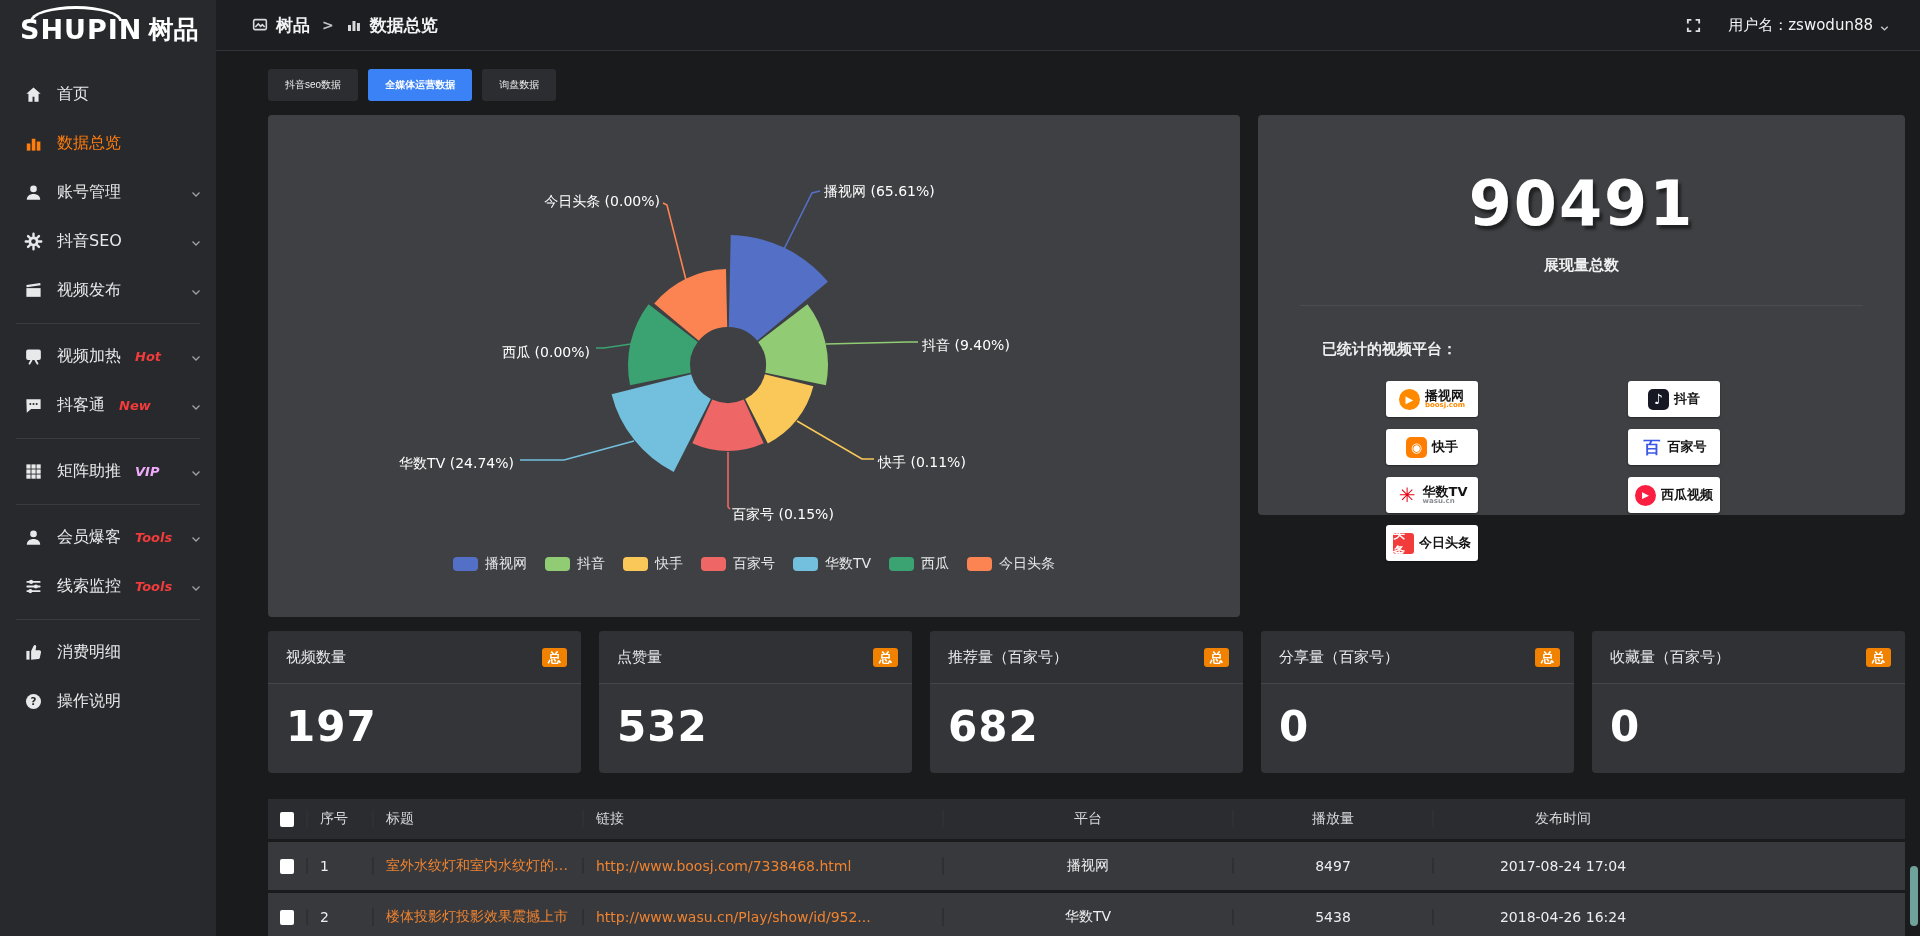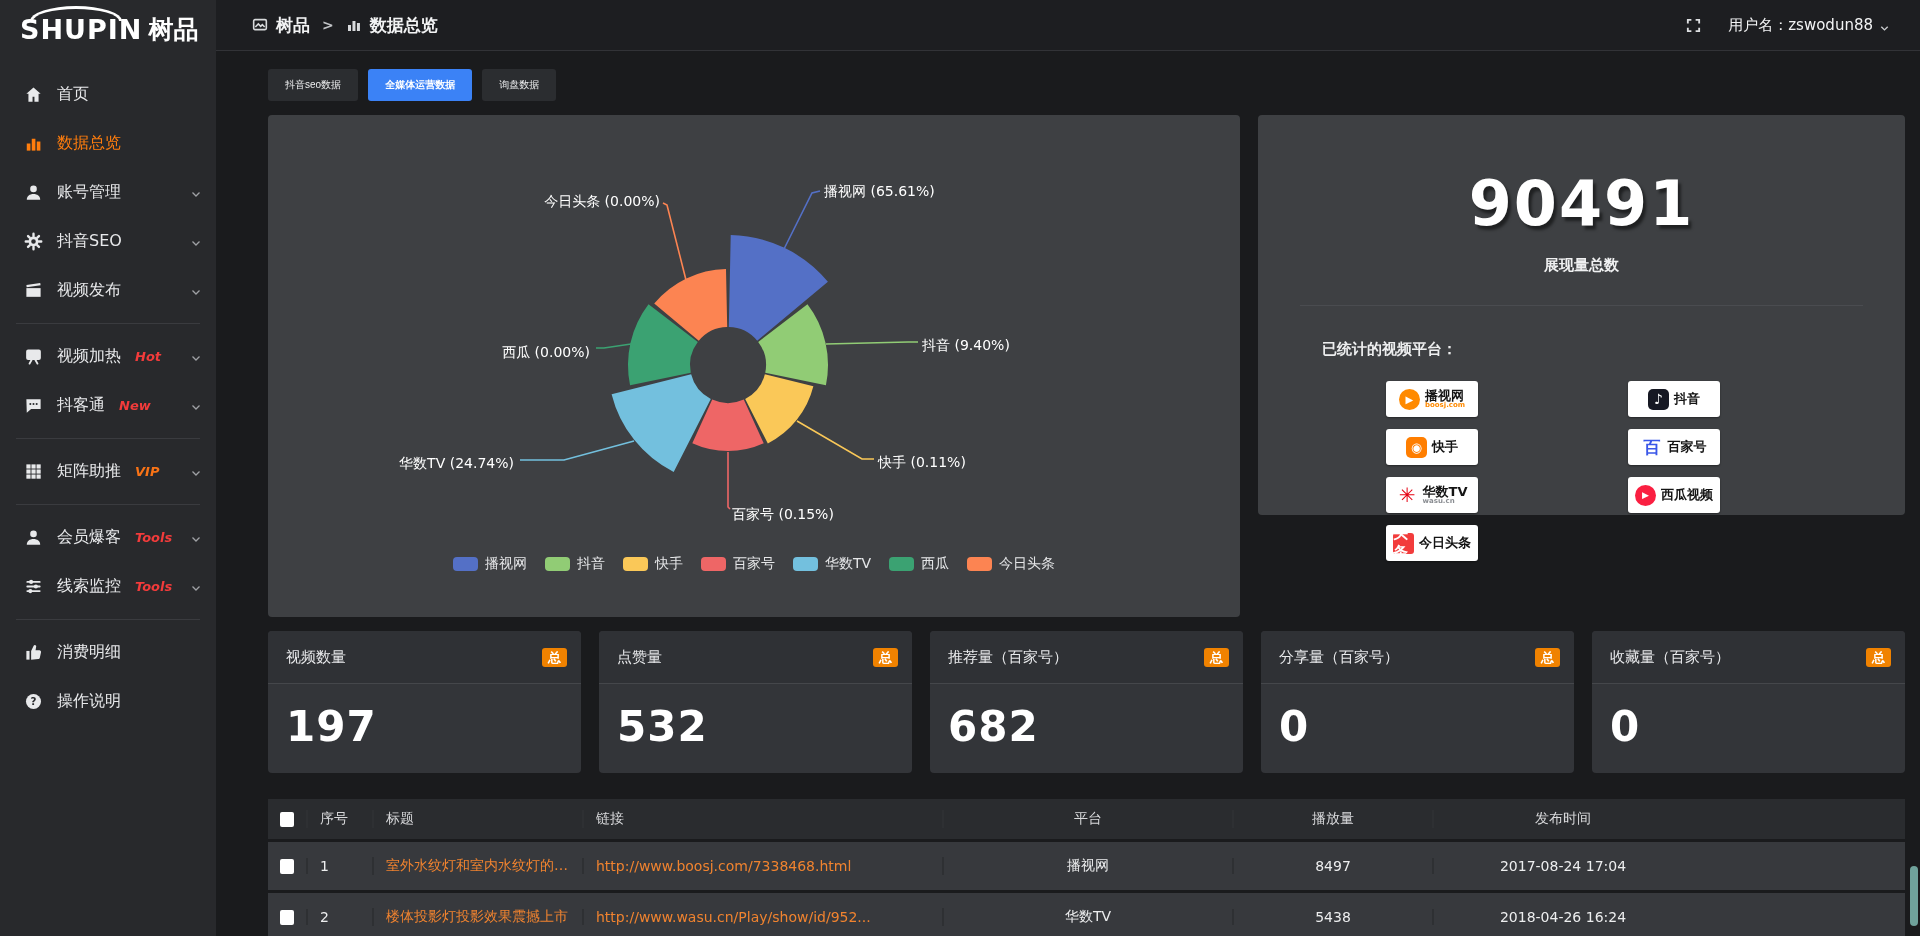--- a/index.html
+++ b/index.html
@@ -13,21 +13,21 @@
   .logo-arc{position:absolute;left:30px;top:6px;width:86px;height:12px;border:3px solid #fff;border-bottom:none;
             border-radius:100% 100% 0 0/200% 200% 0 0}
   .menu{margin-top:12px}
   .sb-item{display:flex;align-items:center;height:49px;padding:0 14px 0 24px;cursor:pointer;color:#E8E9EB}
   .sb-item.active{color:#FF7D0D}
   .sb-item .icn{width:19px;height:19px;margin-right:14px;flex:0 0 auto}
   .sb-item .icn svg{width:100%;height:100%;display:block}
   .sb-label{font-size:16px}
   .sb-badge{font-size:13px;font-weight:900;font-style:italic;margin-left:14px}
   .sb-badge.red{color:#F23B3B}
-  .sb-badge.gold{color:#f97316}
+  .sb-badge.gold{color:#f0abfc}
   .sb-chev{margin-left:auto;color:#9FA1A5;width:12px;height:12px}
   .sb-div{height:1px;background:#3A3B3F;margin:8px 16px}
   
   .topbar{margin-left:216px;height:50px;background:#1D1E21;display:flex;align-items:center;
           padding:0 30px 0 36px;border-bottom:1px solid #323337}
   .crumb{display:flex;align-items:center;gap:8px;font-size:17px;font-weight:bold;color:#F2F3F4}
   .crumb .icn{width:16px;height:16px;color:#D8DADC}
   .crumb .sep{color:#C2C4C7;font-size:14px;margin:0 4px}
   .top-right{margin-left:auto;display:flex;align-items:center;gap:26px}
   .fs-icn{width:17px;height:17px;color:#DDDFE1;cursor:pointer}
@@ -391,21 +391,21 @@
               <span style="display:flex">
                 <span class="pf-ic" style="color:#E60012;font-size:20px">✳</span>
               </span>
               <span class="pf-txt">
                 <span class="pf-name">华数TV</span>
                 <span class="pf-sub" style="color:#8A8D92">wasu.cn</span>
               </span>
             </div>
             <div class="pf-badge">
               <span style="display:flex">
-                <span class="pf-ic" style="background:#F23C3C;border-radius:3px;font-size:15px">头条</span>
+                <span class="pf-ic" style="background:#F23C3C;border-radius:3px;font-size:12px">头条</span>
               </span>
               <span class="pf-txt">
                 <span class="pf-name">今日头条</span>
               </span>
             </div>
           </div>
         <div class="pf-col" id="pf-col2">
             <div class="pf-badge">
               <span style="display:flex">
                 <span class="pf-ic" style="background:#161823;border-radius:5px;font-size:14px">♪</span>

